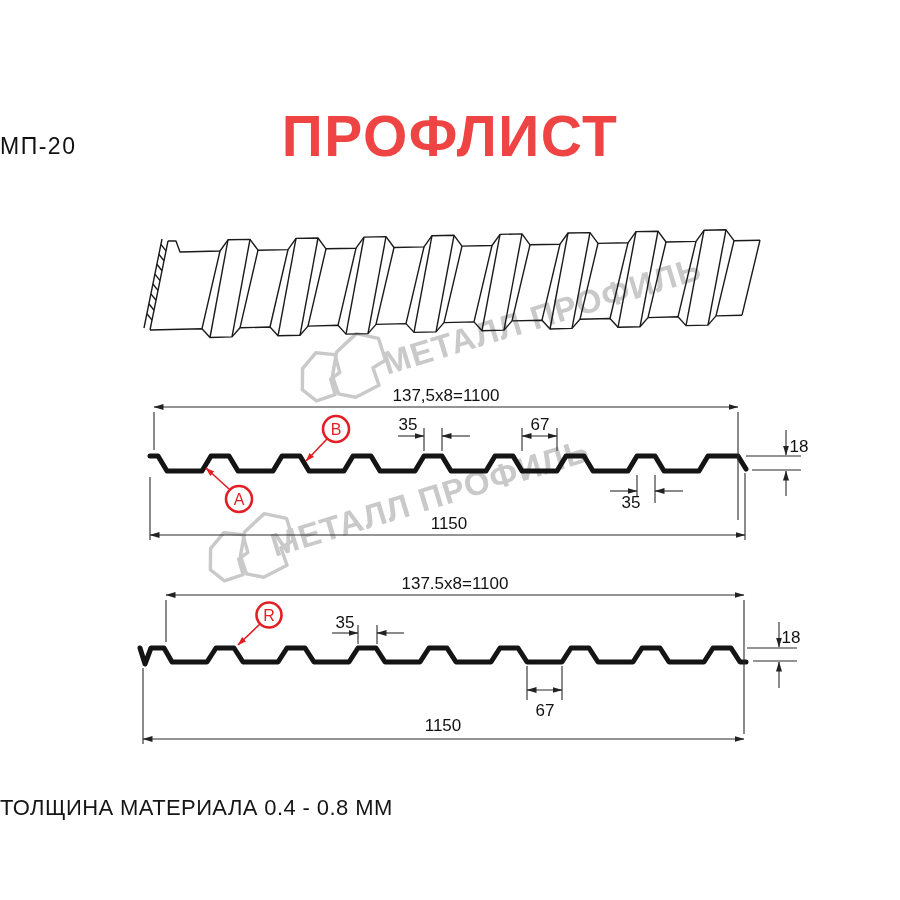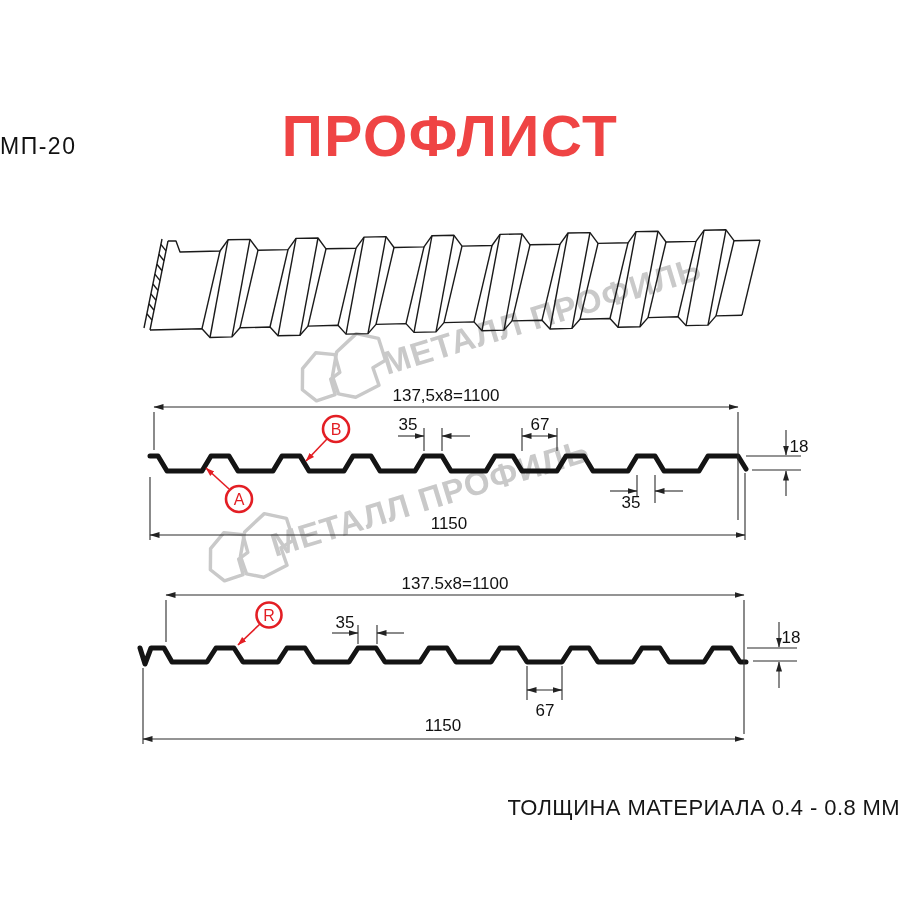--- a/index.html
+++ b/index.html
@@ -2,21 +2,21 @@
 <html><head>
 <meta charset="utf-8">
 <style>
   html,body{margin:0;padding:0;background:#ffffff;}
   .page{position:relative;width:900px;height:900px;background:#fff;overflow:hidden;
         font-family:"Liberation Sans",sans-serif;}
   .title{position:absolute;top:66px;left:0;width:900px;text-align:center;
          font-size:57px;font-weight:800;letter-spacing:1.5px;color:#ef4444;line-height:1.05;margin-top:41px;}
   .subtitle{position:absolute;top:133px;left:0;width:900px;
          font-size:23px;font-weight:500;letter-spacing:1.5px;color:#111;}
-  .footer{position:absolute;top:795px;left:0;width:900px;text-align:right;
+  .footer{position:absolute;top:795px;left:0;width:900px;text-align:left;
          font-size:22px;font-weight:500;letter-spacing:0.4px;color:#151515;}
   svg#diagram{position:absolute;top:160px;left:0;}
   
   #sheet3d line,#sheet3d path{stroke:#1a1a1a;stroke-width:1.4;fill:none;stroke-linejoin:round;}
   
   .wmtext{font-size:33px;font-weight:bold;letter-spacing:1px;fill:#c9c9c9;}
   .wmlogo{stroke:#c9c9c9;stroke-width:3;fill:none;stroke-linejoin:round;}
   
   .prof{stroke:#141414;stroke-width:5;fill:none;stroke-linejoin:round;stroke-linecap:round;}
   

